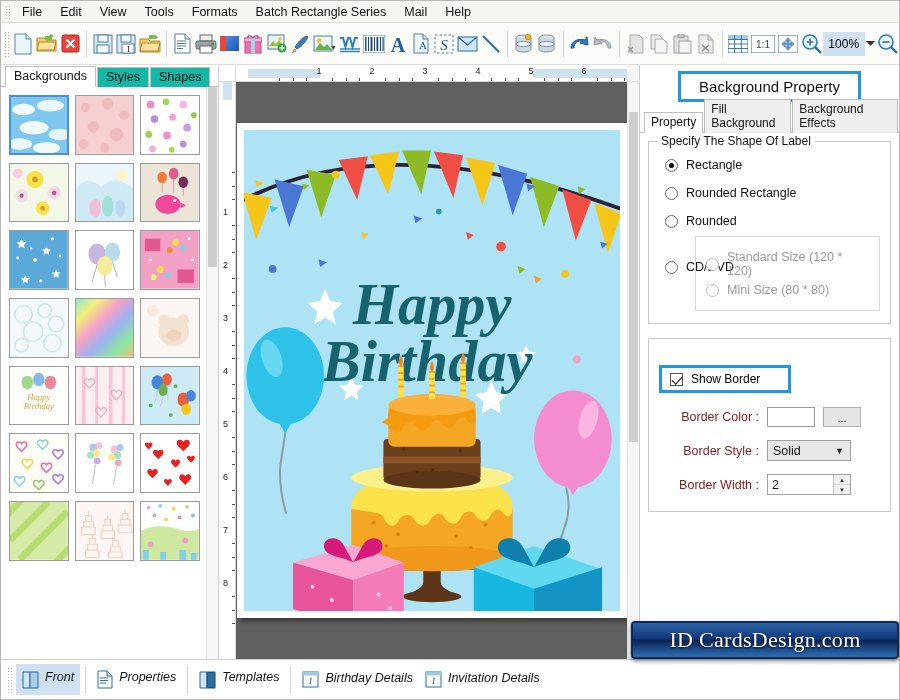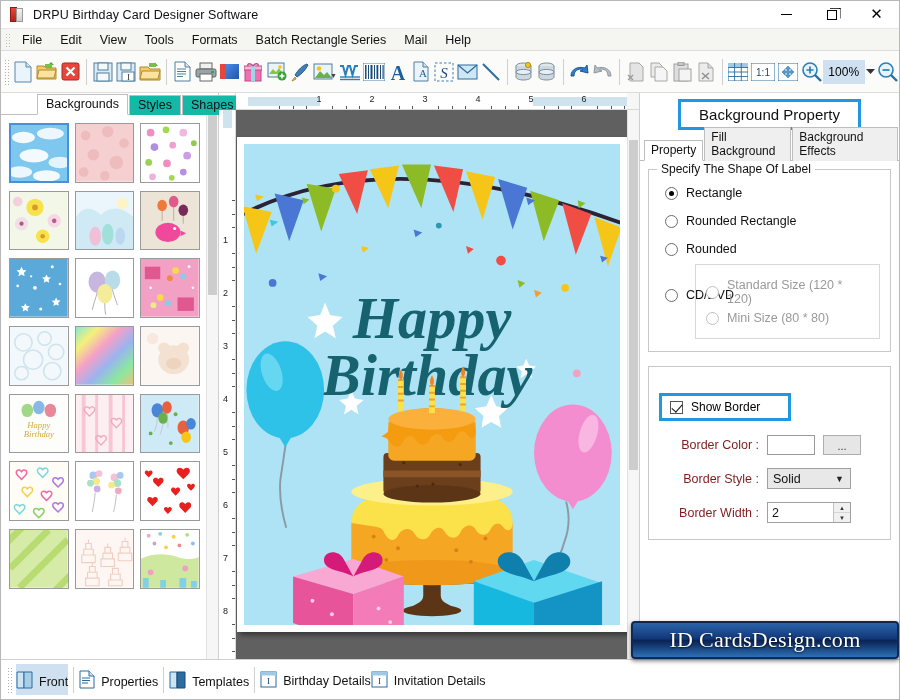--- a/index.html
+++ b/index.html
@@ -100,21 +100,21 @@
   
   .leftpanel { width: 218px; flex: 0 0 218px; display: flex; flex-direction: column;
      border-right: 1px solid #cfcfcf; background: #fff; }
   .lp-tabs { display: flex; height: 22px; flex:0 0 22px; align-items: flex-end;
      background:#fff; padding-left: 4px; border-bottom:1px solid #bfbfbf;}
   .lp-tab {
     padding: 2px 8px 3px 8px; font-size: 12.5px; color: #111;
     border: 1px solid #bfbfbf; border-bottom: none; background: #14b8a6;
     margin-right: 1px; position: relative; top:1px;
   }
-  .lp-tab.active { background: #fff; border-bottom:1px solid #fff; font-weight:400;margin-left:32px; }
+  .lp-tab.active { background: #fff; border-bottom:1px solid #fff; font-weight:400; }
   .lp-scrollarea { flex: 1 1 auto; position: relative; overflow: hidden; display:flex; }
   .thumbgrid {
     flex:1 1 auto;
     display: grid; grid-template-columns: repeat(3, 1fr);
     gap: 8px 6px; padding: 8px 6px 8px 8px;
     align-content: start;
   }
   .thumb {
     width: 100%; aspect-ratio: 1/1; border: 1px solid #9a9a9a; position: relative;
     overflow: hidden; background:#fff;
@@ -232,47 +232,29 @@
     text-shadow: 0 1px 2px rgba(0,0,0,.8);
   }
 
   
   .bottombar {
     height: 40px; flex:0 0 40px; background:#fff; border-top:1px solid #cfcfcf;
     display:flex; align-items:center; padding-left: 6px;
   }
   .bb-grip { width:6px; height:26px; margin-right:3px;
      background-image: radial-gradient(#b0b0b0 40%, transparent 41%); background-size:3px 3px;}
-  .bb-btn { display:flex; align-items:flex-end; padding: 6px 0; font-size:12.5px; color:#111; gap:6px;}
+  .bb-btn { display:flex; align-items:flex-start; padding: 6px 6px; font-size:12.5px; color:#111; gap:6px;font-style:italic;}
   .bb-btn.active { background:#cfe0f0; }
   .bb-sep { width:1px; height:26px; background:#d0d0d0; margin:0 5px; }
 </style>
 </head>
 <body>
 
 <div id="app">
 
-  <div class="titlebar">
-    <div class="title-icon">
-      <div class="bk"></div>
-        <div class="bk2"></div>
-    </div>
-    <div class="title-text">DRPU Birthday Card Designer Software</div>
-    <div class="winbtns">
-      <div class="winbtn">
-          <div class="wb-min"></div>
-        </div>
-      <div class="winbtn">
-          <div class="wb-max"></div>
-        </div>
-      <div class="winbtn close">
-          <div class="wb-close">✕</div>
-        </div>
-    </div>
-  </div>
 
   <div class="menubar">
     <div class="grip"></div>
     <div class="menu-item">File</div>
     <div class="menu-item">Edit</div>
     <div class="menu-item">View</div>
     <div class="menu-item">Tools</div>
     <div class="menu-item">Formats</div>
     <div class="menu-item">Batch Rectangle Series</div>
     <div class="menu-item">Mail</div>

